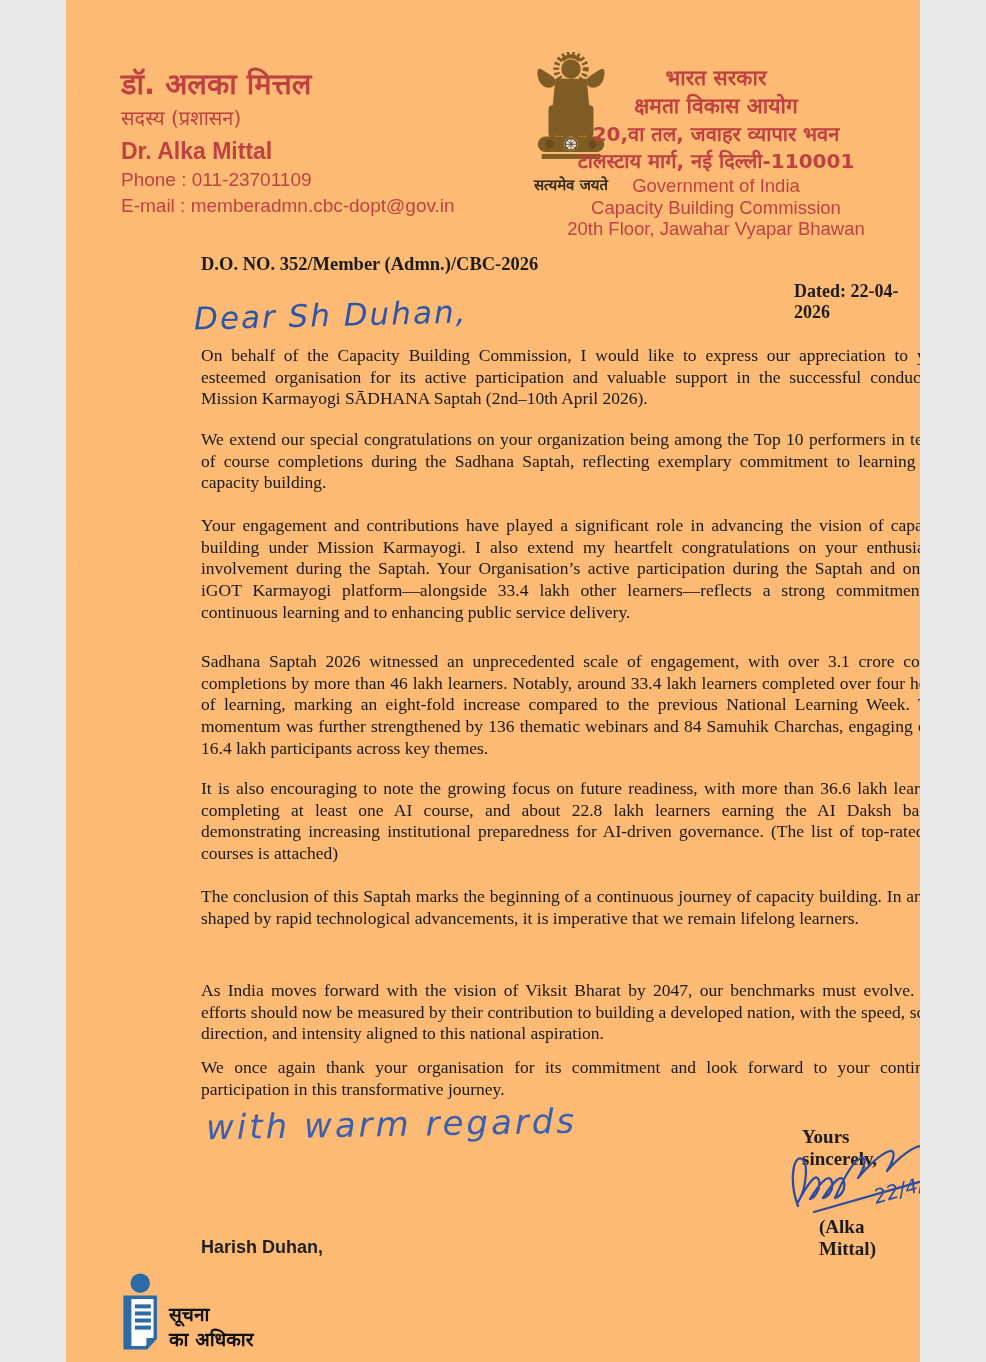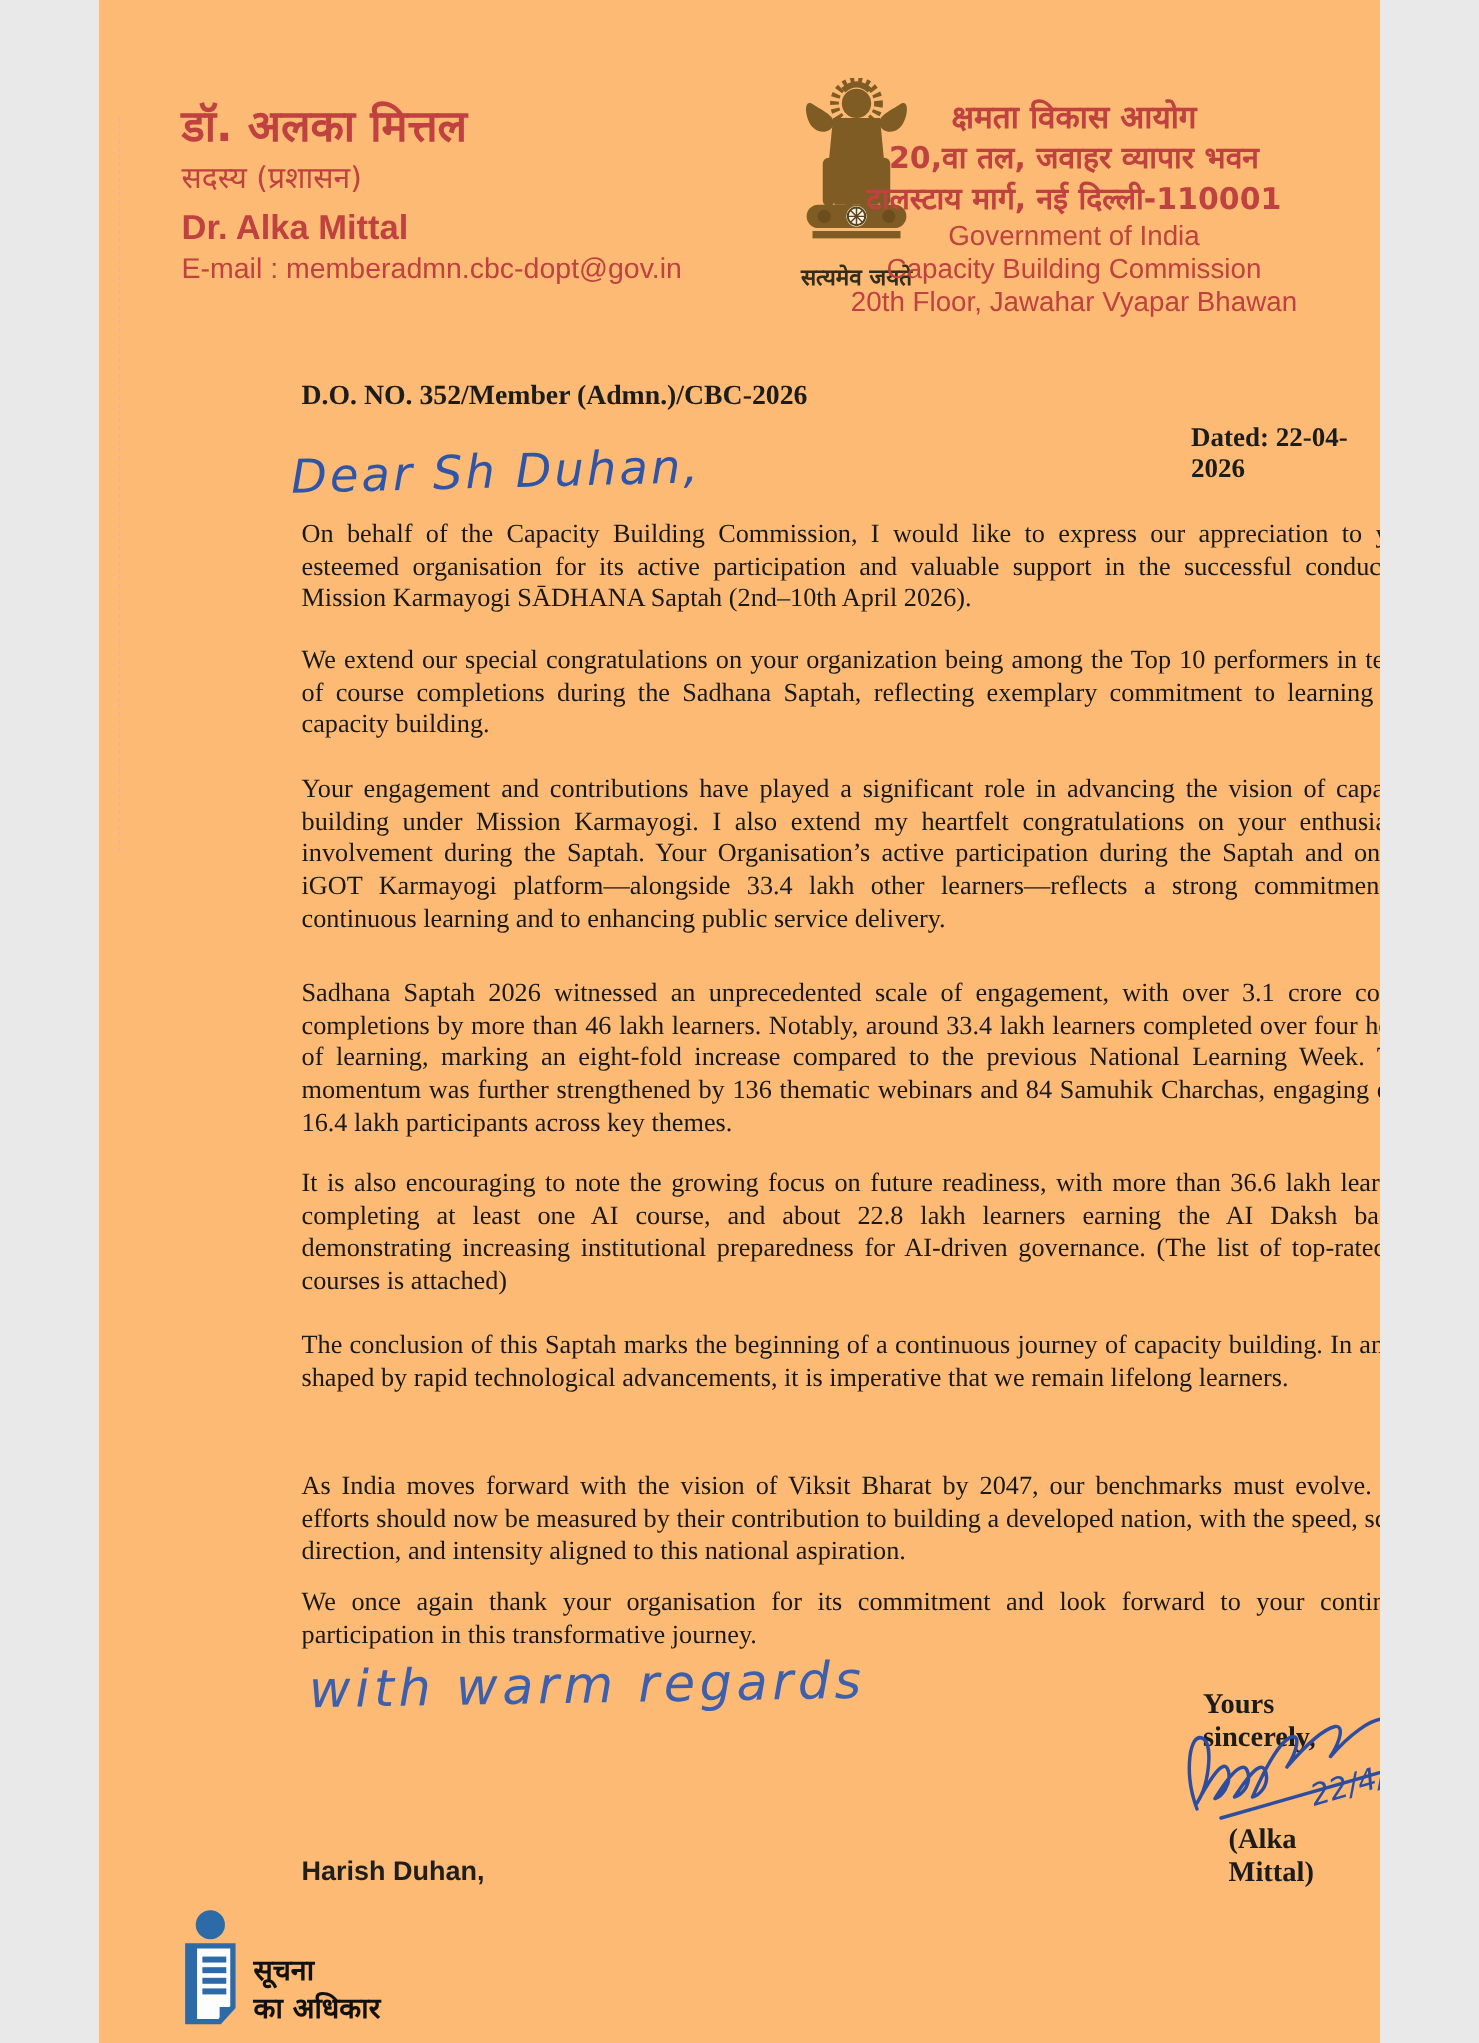--- a/index.html
+++ b/index.html
@@ -90,20 +90,21 @@
 <body>
 
 <div class="page">
 
   <div class="scan-artifact"></div>
 
   <div class="sender">
     <div class="hi-name">डॉ. अलका मित्तल</div>
     <div class="hi-title">सदस्य (प्रशासन)</div>
     <div class="en-name">Dr. Alka Mittal</div>
+    <div class="en-line">Phone :  011-23701109</div>
     <div class="en-line">E-mail : memberadmn.cbc-dopt@gov.in</div>
   </div>
 
   <div class="emblem-wrap">
     <svg width="88" height="118" viewBox="0 0 90 120">
       <g fill="#7e5c24">
         <circle cx="45" cy="17" r="15" fill="none" stroke="#7e5c24" stroke-width="6" stroke-dasharray="2.5 2.6"></circle>
         <circle cx="45" cy="17" r="10"></circle>
         <path d="M16,18 C8,12 10,28 15,33 C20,38 27,37 29,32 C31,26 24,23 16,18 Z"></path>
         <path d="M74,18 C82,12 80,28 75,33 C70,38 63,37 61,32 C59,26 66,23 74,18 Z"></path>
@@ -121,20 +122,21 @@
         <path d="M45,88 L45,100 M39,94 L51,94 M41,90 L49,98 M49,90 L41,98" stroke="#5d431a" stroke-width="1"></path>
         <circle cx="23" cy="94" r="4.5" fill="#5d431a" opacity="0.55"></circle>
         <circle cx="67" cy="94" r="4.5" fill="#5d431a" opacity="0.55"></circle>
         <path d="M36,8 Q45,0 54,8" fill="none" stroke="#7e5c24" stroke-width="4"></path>
       </g>
     </svg>
     <div class="motto">सत्यमेव जयते</div>
   </div>
 
   <div class="org">
+    <div class="hi big">भारत सरकार</div>
     <div class="hi big">क्षमता विकास आयोग</div>
     <div class="hi">20,वा तल, जवाहर व्यापार भवन</div>
     <div class="hi">टालस्टाय मार्ग, नई दिल्ली-110001</div>
     <div class="en">Government of India</div>
     <div class="en">Capacity Building Commission</div>
     <div class="en">20th Floor, Jawahar Vyapar Bhawan</div>
   </div>
 
   <div class="do-no">D.O. NO. 352/Member (Admn.)/CBC-2026</div>
   <div class="dated">Dated: 22-04-2026</div>

